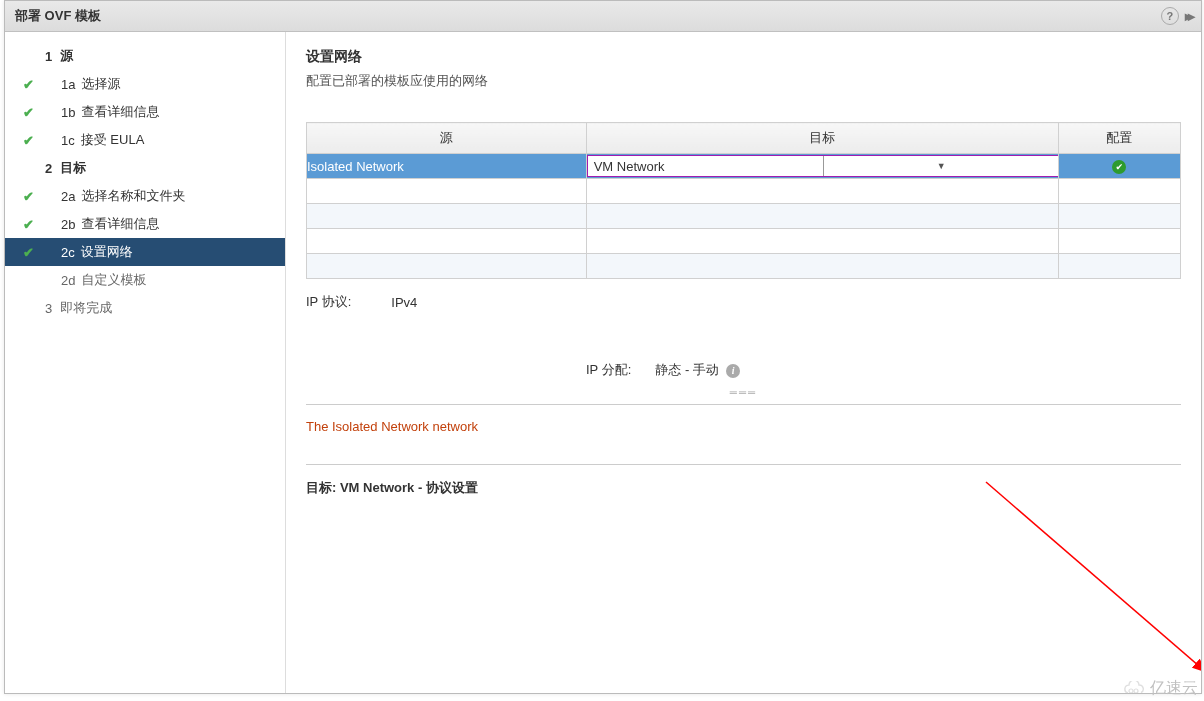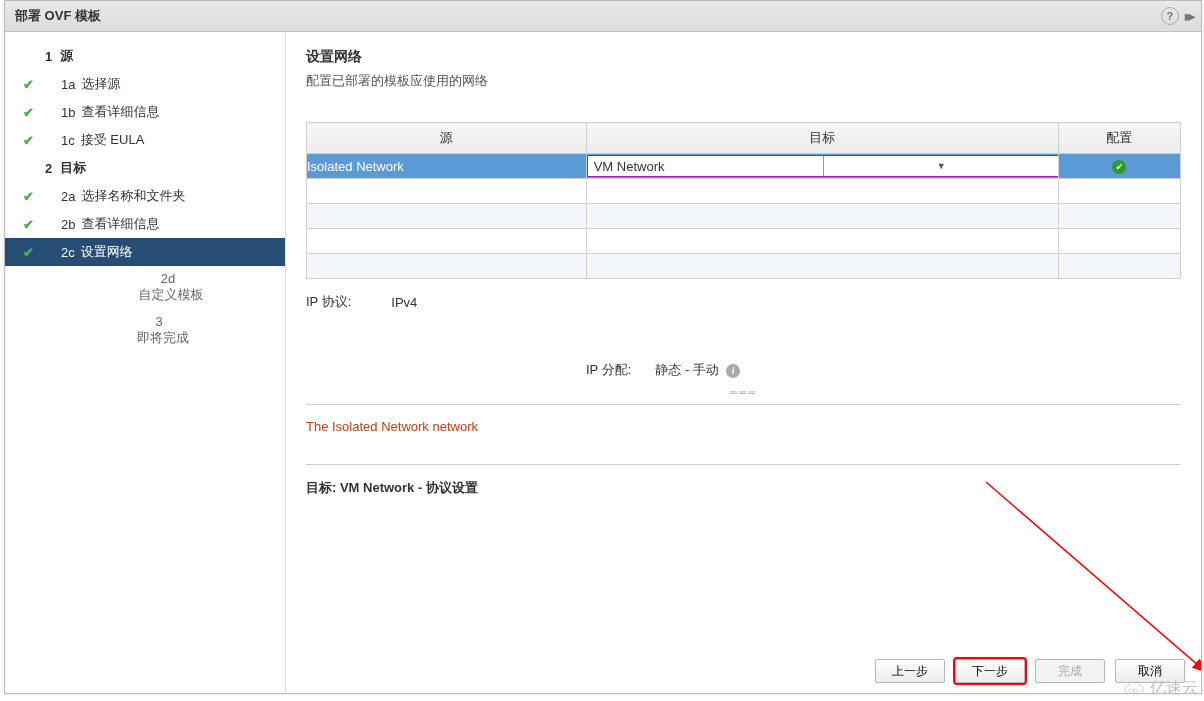--- a/index.html
+++ b/index.html
@@ -85,21 +85,21 @@
     position: absolute;
     left: 18px;
     color: #4caf50;
     font-weight: bold;
   }
   .step-active {
     background: #264d73;
     color: #fff;
   }
   .step-active .step-num { color: #fff; }
-  .step-future { color: #666; flex-direction: column; }
+  .step-future { color: #666; }
   
   .content {
     flex: 1;
     padding: 16px 20px 0 20px;
     position: relative;
     overflow: hidden;
   }
   .content h2 {
     font-size: 14px;
     margin: 0 0 6px 0;
@@ -417,26 +417,20 @@
 
       <svg class="arrow-svg" width="260" height="230">
         <defs>
           <marker id="arrowhead" markerWidth="10" markerHeight="8" refX="9" refY="4" orient="auto">
             <polygon points="0 0, 10 4, 0 8" fill="red"></polygon>
           </marker>
         </defs>
         <line x1="10" y1="10" x2="230" y2="200" stroke="red" stroke-width="1.5" marker-end="url(#arrowhead)"></line>
       </svg>
 
-      <div class="footer">
-        <button class="btn">上一步</button>
-        <button class="btn btn-highlight">下一步</button>
-        <button class="btn" disabled="">完成</button>
-        <button class="btn">取消</button>
-      </div>
 
     </div>
   </div>
 </div>
 
 <div class="watermark">
   <svg width="24" height="16" viewBox="0 0 24 16">
     <path d="M6 12a4 4 0 0 1 1-7.9A5 5 0 0 1 17 4a4 4 0 0 1 2 7.6" fill="none" stroke="#c0c0c0" stroke-width="1.4"></path>
     <circle cx="9" cy="10" r="2" fill="none" stroke="#c0c0c0" stroke-width="1.2"></circle>
     <circle cx="14" cy="10" r="2" fill="none" stroke="#c0c0c0" stroke-width="1.2"></circle>

